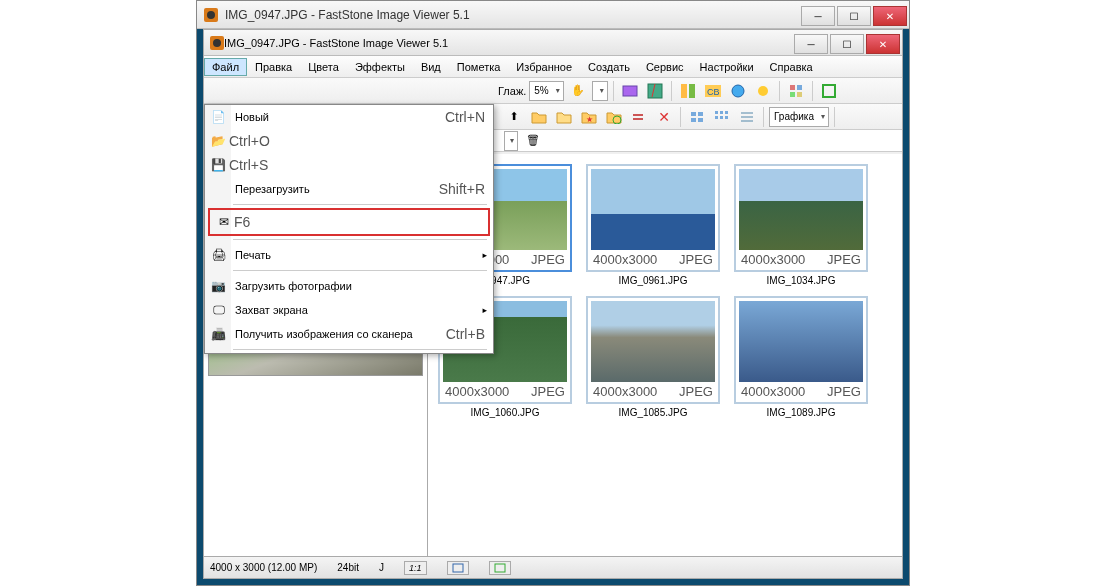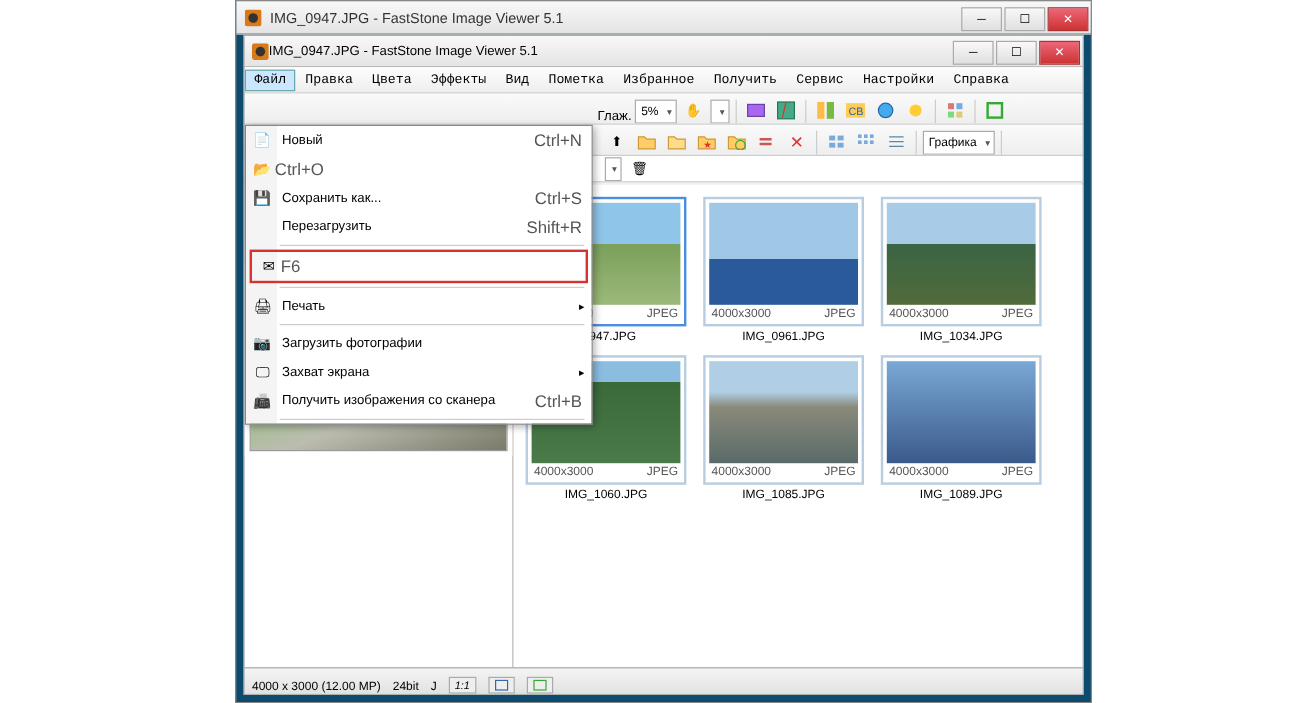--- a/index.html
+++ b/index.html
@@ -7,46 +7,46 @@
   .outer { position: absolute; left: 196px; top: 0; width: 714px; height: 586px; background: #0c4a6e; border: 1px solid #888; }
   .titlebar { display: flex; align-items: center; height: 28px; background: linear-gradient(#f8f8f8,#e4e4e4); border-bottom: 1px solid #bbb; padding-left: 6px; }
   .titlebar .appicon { width: 16px; height: 16px; margin-right: 6px; display:inline-flex;align-items:center;justify-content:center;}
   .titlebar .title-text { color: #333; font-size: 12px; }
   .win-btns { margin-left: auto; display: flex; }
   .win-btn { width: 34px; height: 20px; border: 1px solid #aaa; background: linear-gradient(#f8f8f8,#e0e0e0); display:flex;align-items:center;justify-content:center; margin: 3px 2px 0 0; font-size:10px;}
   .win-btn.close { background: linear-gradient(#e67,#c33); border-color:#a33; color:#fff;}
   .inner { position: absolute; left: 6px; top: 28px; right: 6px; bottom: 6px; border: 1px solid #aaa; background:#f0f0f0;}
   .titlebar2 { display:flex; align-items:center; height:26px; background:linear-gradient(#f8f8f8,#e4e4e4); border-bottom:1px solid #bbb; padding-left:6px;}
   .menubar { display:flex; height:22px; background:linear-gradient(#fdfdfd,#eee); border-bottom:1px solid #ccc; align-items:center;}
-  .menu-item { padding: 3px 8px; cursor:default;font-family:Liberation Mono, monospace;}
+  .menu-item { padding: 3px 8px; cursor:default;}
   .menu-item.active { background:#cde6ff; border:1px solid #6aa; padding:2px 7px;}
-  .toolbar-row { display:flex; align-items:flex-end; height:26px; background:linear-gradient(#fafafa,#eee); border-bottom:1px solid #ccc; padding:0 4px; gap:3px; overflow:hidden;}
+  .toolbar-row { display:flex; align-items:center; height:26px; background:linear-gradient(#fafafa,#eee); border-bottom:1px solid #ccc; padding:0 4px; gap:3px; overflow:hidden;}
   .tb-btn { width:22px; height:22px; border:1px solid transparent; display:flex; align-items:center; justify-content:center; cursor:default;}
   .tb-sep { width:1px; height:20px; background:#ccc; margin:0 2px;}
   .tb-combo { height:20px; border:1px solid #aaa; background:#fff; font-size:10px; padding:0 14px 0 4px; position:relative; display:flex; align-items:center;}
   .tb-combo::after{content:"▾"; position:absolute; right:3px; font-size:8px; color:#555;}
   .pathbar { display:flex; align-items:center; height:22px; background:#fff; border-bottom:1px solid #ccc; padding:0 4px; gap:4px;}
   .path-text { flex:1; border:1px solid #aaa; height:18px; padding:1px 4px; background:#fff;}
   .main-area { position:absolute; left:0; top:124px; right:0; bottom:22px; display:flex;}
   .left-col { width:224px; border-right:1px solid #aaa; display:flex; flex-direction:column; background:#fff;}
   .tree { flex:1; border-bottom:1px solid #aaa; padding:4px; overflow:hidden;}
   .tree-item { display:flex; align-items:center; gap:3px; padding:1px 0; padding-left:14px;}
   .tree-icon{width:14px;height:14px;font-size:11px;display:flex;align-items:center;}
   .preview-caption{height:20px;background:linear-gradient(#f0f0f0,#e4e4e4);border-bottom:1px solid #aaa;display:flex;align-items:center;padding:0 4px;}
   .preview-img{flex:0 0 152px;background:#fff;padding:4px;}
   .preview-box{width:100%;height:152px;background:linear-gradient(160deg,#6a9f5a,#8bc470 40%,#bcbcb0 70%,#7a7a6a);border:1px solid #999;}
   .thumbs { flex:1; overflow:auto; background:#fff; padding:10px;}
   .thumb-row{display:flex; gap:14px; margin-bottom:10px;}
   .thumb { width:134px;}
   .thumb-frame{width:134px;height:108px;border:2px solid #4b8edb;background:#fff;padding:3px;display:flex;flex-direction:column;}
   .thumb-frame.unsel{border-color:#b8cde0;}
   .thumb-img{flex:1;background:#5b8ac4;}
-  .thumb-meta{display:flex;justify-content:space-between;font-size:10px;color:#555;padding:2px 2px 0;}
+  .thumb-meta{display:flex;justify-content:space-between;font-size:13px;color:#555;padding:2px 2px 0;}
   .thumb-name{text-align:center;font-size:10px;margin-top:3px;}
-  .status { position:absolute; left:0; right:0; bottom:0; height:22px; background:linear-gradient(#f4f4f4,#e2e2e2); border-top:1px solid #aaa; display:flex; align-items:flex-end; gap:10px; padding:0 6px; font-size:10px;}
+  .status { position:absolute; left:0; right:0; bottom:0; height:22px; background:linear-gradient(#f4f4f4,#e2e2e2); border-top:1px solid #aaa; display:flex; align-items:center; gap:20px; padding:0 6px; font-size:10px;}
   .status-btn{border:1px solid #aaa;background:#eee;padding:1px 4px;font-size:9px;font-style:italic;}
   .dropdown{position:absolute; left:0; top:74px; width:290px; background:linear-gradient(90deg,#f4f4f4 26px,#fff 26px); border:1px solid #888; box-shadow:2px 2px 6px rgba(0,0,0,.3); z-index:50;}
   .dd-item{display:flex;align-items:center;height:24px;padding:0 8px 0 4px;position:relative;}
   .dd-item .dd-icon{width:20px;display:flex;justify-content:center;font-size:12px;}
   .dd-item .dd-label{flex:1;padding-left:6px;}
   .dd-item .dd-shortcut{color:#555;font-size:14px;}
   .dd-item .dd-arrow{position:absolute;right:6px;font-size:9px;}
   .dd-sep{height:1px;background:#ccc;margin:3px 6px 3px 28px;}
   .dd-highlight{border:2px solid #d93030;margin:1px 3px;}
   .thumb-img.t0{background:linear-gradient(#8ec5e8 40%,#7aa05a 40%,#9cb97a);}
@@ -93,21 +93,21 @@
     </div>
 
     <div class="menubar" id="menubar">
         <div class="menu-item active">Файл</div>
         <div class="menu-item">Правка</div>
         <div class="menu-item">Цвета</div>
         <div class="menu-item">Эффекты</div>
         <div class="menu-item">Вид</div>
         <div class="menu-item">Пометка</div>
         <div class="menu-item">Избранное</div>
-        <div class="menu-item">Получить</div>
+        <div class="menu-item">Создать</div>
         <div class="menu-item">Сервис</div>
         <div class="menu-item">Настройки</div>
         <div class="menu-item">Справка</div>
       </div>
 
     <div class="toolbar-row">
       <span style="padding-left:290px;">Глаж.</span>
       <div class="tb-combo">
           <span>5%</span>
         </div>
@@ -354,21 +354,20 @@
           <span class="dd-icon">📄</span>
           <span class="dd-label">Новый</span>
           <span class="dd-shortcut">Ctrl+N</span>
         </div>
         <div class="dd-item">
           <span class="dd-icon">📂</span>
           <span class="dd-shortcut">Ctrl+O</span>
         </div>
         <div class="dd-item">
           <span class="dd-icon">💾</span>
-          <span class="dd-label">Сохранить как...</span>
           <span class="dd-shortcut">Ctrl+S</span>
         </div>
         <div class="dd-item">
           <span class="dd-icon"></span>
           <span class="dd-label">Перезагрузить</span>
           <span class="dd-shortcut">Shift+R</span>
         </div>
         <div class="dd-sep"></div>
         <div class="dd-highlight">
           <div class="dd-item">

